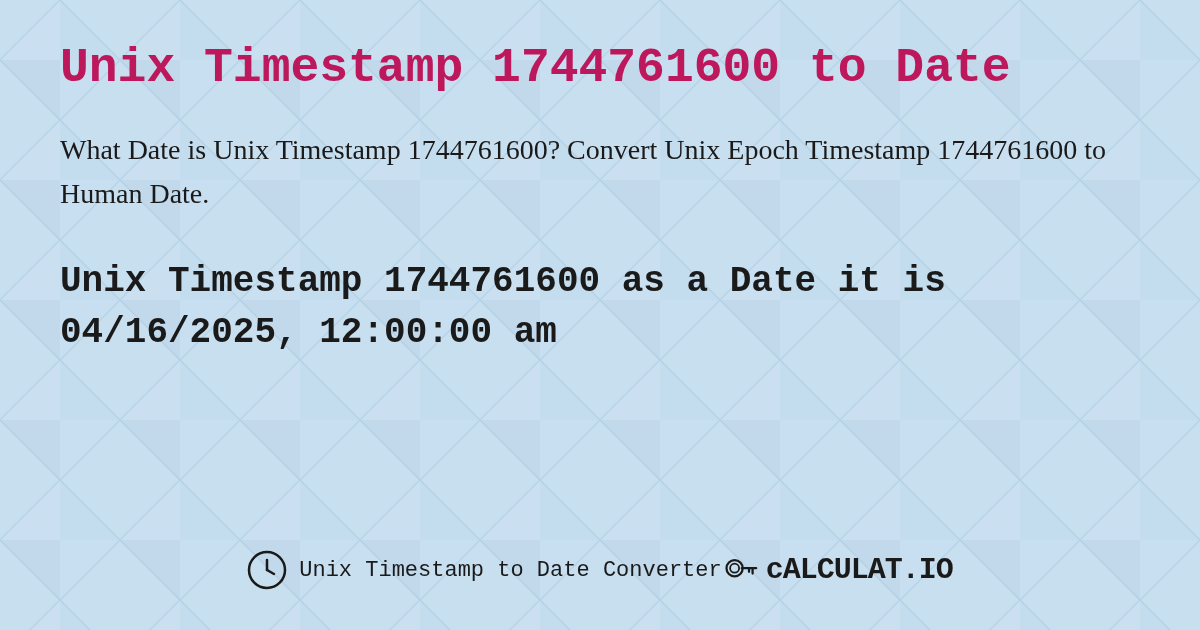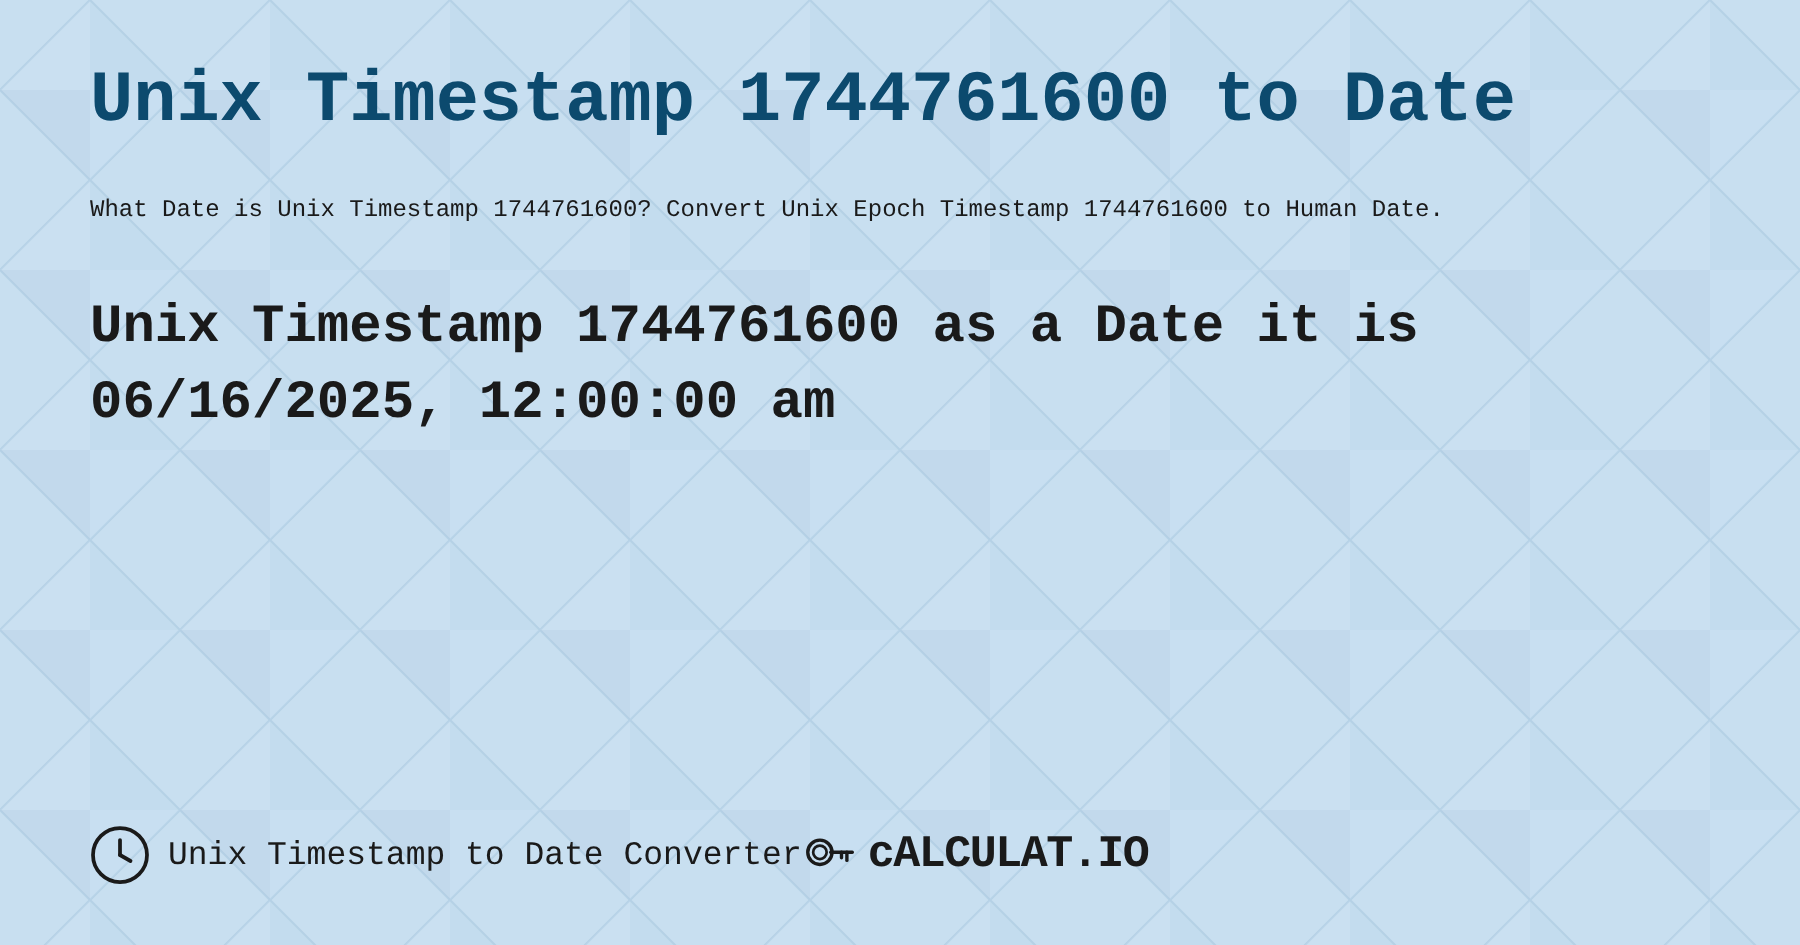--- a/index.html
+++ b/index.html
@@ -33,51 +33,51 @@
       padding: 40px 60px;
       height: 100%;
       display: flex;
       flex-direction: column;
       justify-content: space-between;
     }
 
     .title {
       font-size: 48px;
       font-weight: 900;
-      color: #0c4a6e;
+      color: #be185d;
       line-height: 1.2;
       margin-bottom: 30px;
       font-family: 'Courier New', Courier, monospace;
     }
 
     .description {
-      font-size: 16px;
+      font-size: 28px;
       color: #1a1a1a;
       line-height: 1.6;
-      font-family: Liberation Mono, monospace;
+      font-family: Liberation Serif, serif;
       font-weight: 400;
       margin-bottom: 40px;
     }
 
     .result-section {
       margin-top: 20px;
     }
 
     .result-text {
       font-size: 36px;
       font-weight: 900;
       color: #1a1a1a;
       line-height: 1.4;
       font-family: 'Courier New', Courier, monospace;
     }
 
     .footer {
       display: flex;
       align-items: center;
-      justify-content: flex-start;
+      justify-content: center;
       margin-top: auto;
       padding-top: 20px;
     }
 
     .footer-left {
       display: flex;
       align-items: center;
       gap: 12px;
     }
 
@@ -131,21 +131,21 @@
   <rect width="1200" height="630" fill="url(#diamonds)"></rect>
 </svg>
 
 <div class="content">
   <div>
     <h1 class="title">Unix Timestamp 1744761600 to Date</h1>
 
     <p class="description">What Date is Unix Timestamp 1744761600? Convert Unix Epoch Timestamp 1744761600 to Human Date.</p>
 
     <div class="result-section">
-      <p class="result-text">Unix Timestamp 1744761600 as a Date it is 06/16/2025, 12:00:00 am</p>
+      <p class="result-text">Unix Timestamp 1744761600 as a Date it is 04/16/2025, 12:00:00 am</p>
     </div>
   </div>
 
   <div class="footer">
     <div class="footer-left">
 
       <svg class="clock-icon" xmlns="http://www.w3.org/2000/svg" viewBox="0 0 40 40">
         <circle cx="20" cy="20" r="18" fill="none" stroke="#1a1a1a" stroke-width="2.5"></circle>
         <line x1="20" y1="20" x2="20" y2="10" stroke="#1a1a1a" stroke-width="2.5" stroke-linecap="round"></line>
         <line x1="20" y1="20" x2="27" y2="24" stroke="#1a1a1a" stroke-width="2.5" stroke-linecap="round"></line>

